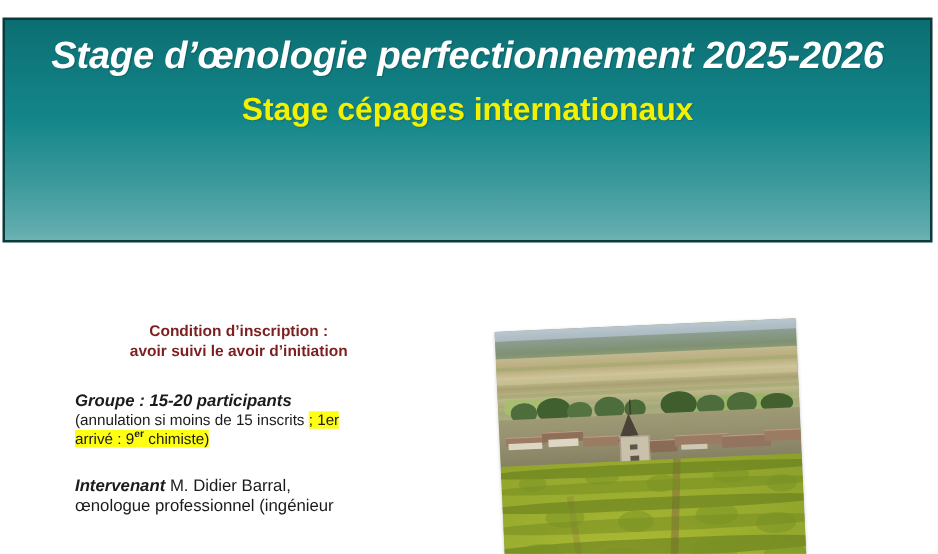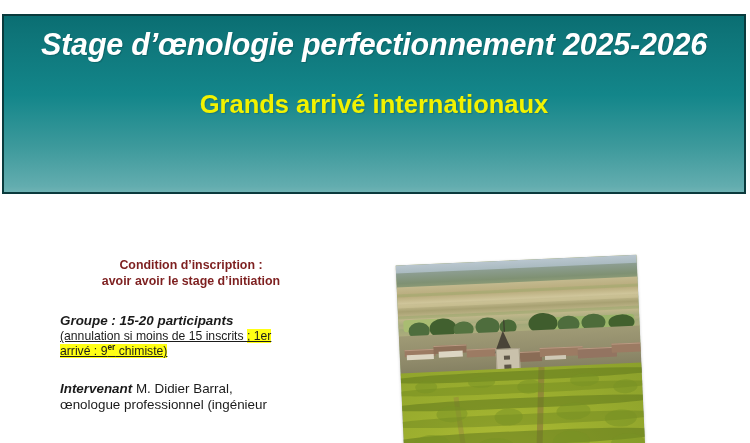--- a/index.html
+++ b/index.html
@@ -38,21 +38,20 @@
   .banner-inner {
     position: absolute;
     left: 0;
     top: 0;
     right: 0;
     bottom: 0;
     display: flex;
     flex-direction: column;
     align-items: center;
     padding-top: 11px;
-    gap: 16px;
   }
   .banner-line1 {
     color: #ffffff;
     font-style: italic;
     font-weight: bold;
     font-size: 30.5px;
     letter-spacing: -0.2px;
     white-space: nowrap;
     line-height: 1.15;
     text-shadow: 1px 1px 1px rgba(0,0,0,0.18);
@@ -108,21 +107,20 @@
     color: #1b1b1b;
     line-height: 1.22;
   }
   .para-groupe { margin-top: 23px; }
   .para-intervenant { margin-top: 21px; }
 
   .b { font-weight: bold; font-style: italic; }
   .sub {
     font-size: 12.2px;
     line-height: 1.25;
-    text-decoration: underline;
   }
   .hl {
     background: #ffff14;
   }
   sup.ordinal {
     font-size: 0.68em;
     vertical-align: super;
     line-height: 0;
     font-weight: bold;
   }
@@ -244,31 +242,31 @@
     border-radius: 50%;
     background: rgba(120,145,35,0.5);
   }
 </style>
 </head>
 <body>
 
 <div class="banner">
   <div class="banner-inner">
     <div class="banner-line1">Stage d’œnologie perfectionnement 2025-2026</div>
-    <div class="banner-line3">Grands arrivé internationaux</div>
+    <div class="banner-line3">Stage cépages internationaux</div>
   </div>
 </div>
 
 <div class="content">
 
   <div class="text-col">
 
     <div class="condition-block">
       <span>Condition d’inscription :</span>
-      <span class="l2">avoir avoir le stage d’initiation</span>
+      <span class="l2">avoir suivi le avoir d’initiation</span>
     </div>
 
     <div class="para para-groupe">
       <span class="b">Groupe : 15-20 participants</span>
       <div class="sub">
         <span>(annulation si moins de 15 inscrits </span><span class="hl">; 1er</span><br><span class="hl"><span>arrivé : 9</span><sup class="ordinal">er</sup><span> chimiste)</span></span>
       </div>
     </div>
 
     <div class="para para-intervenant">

